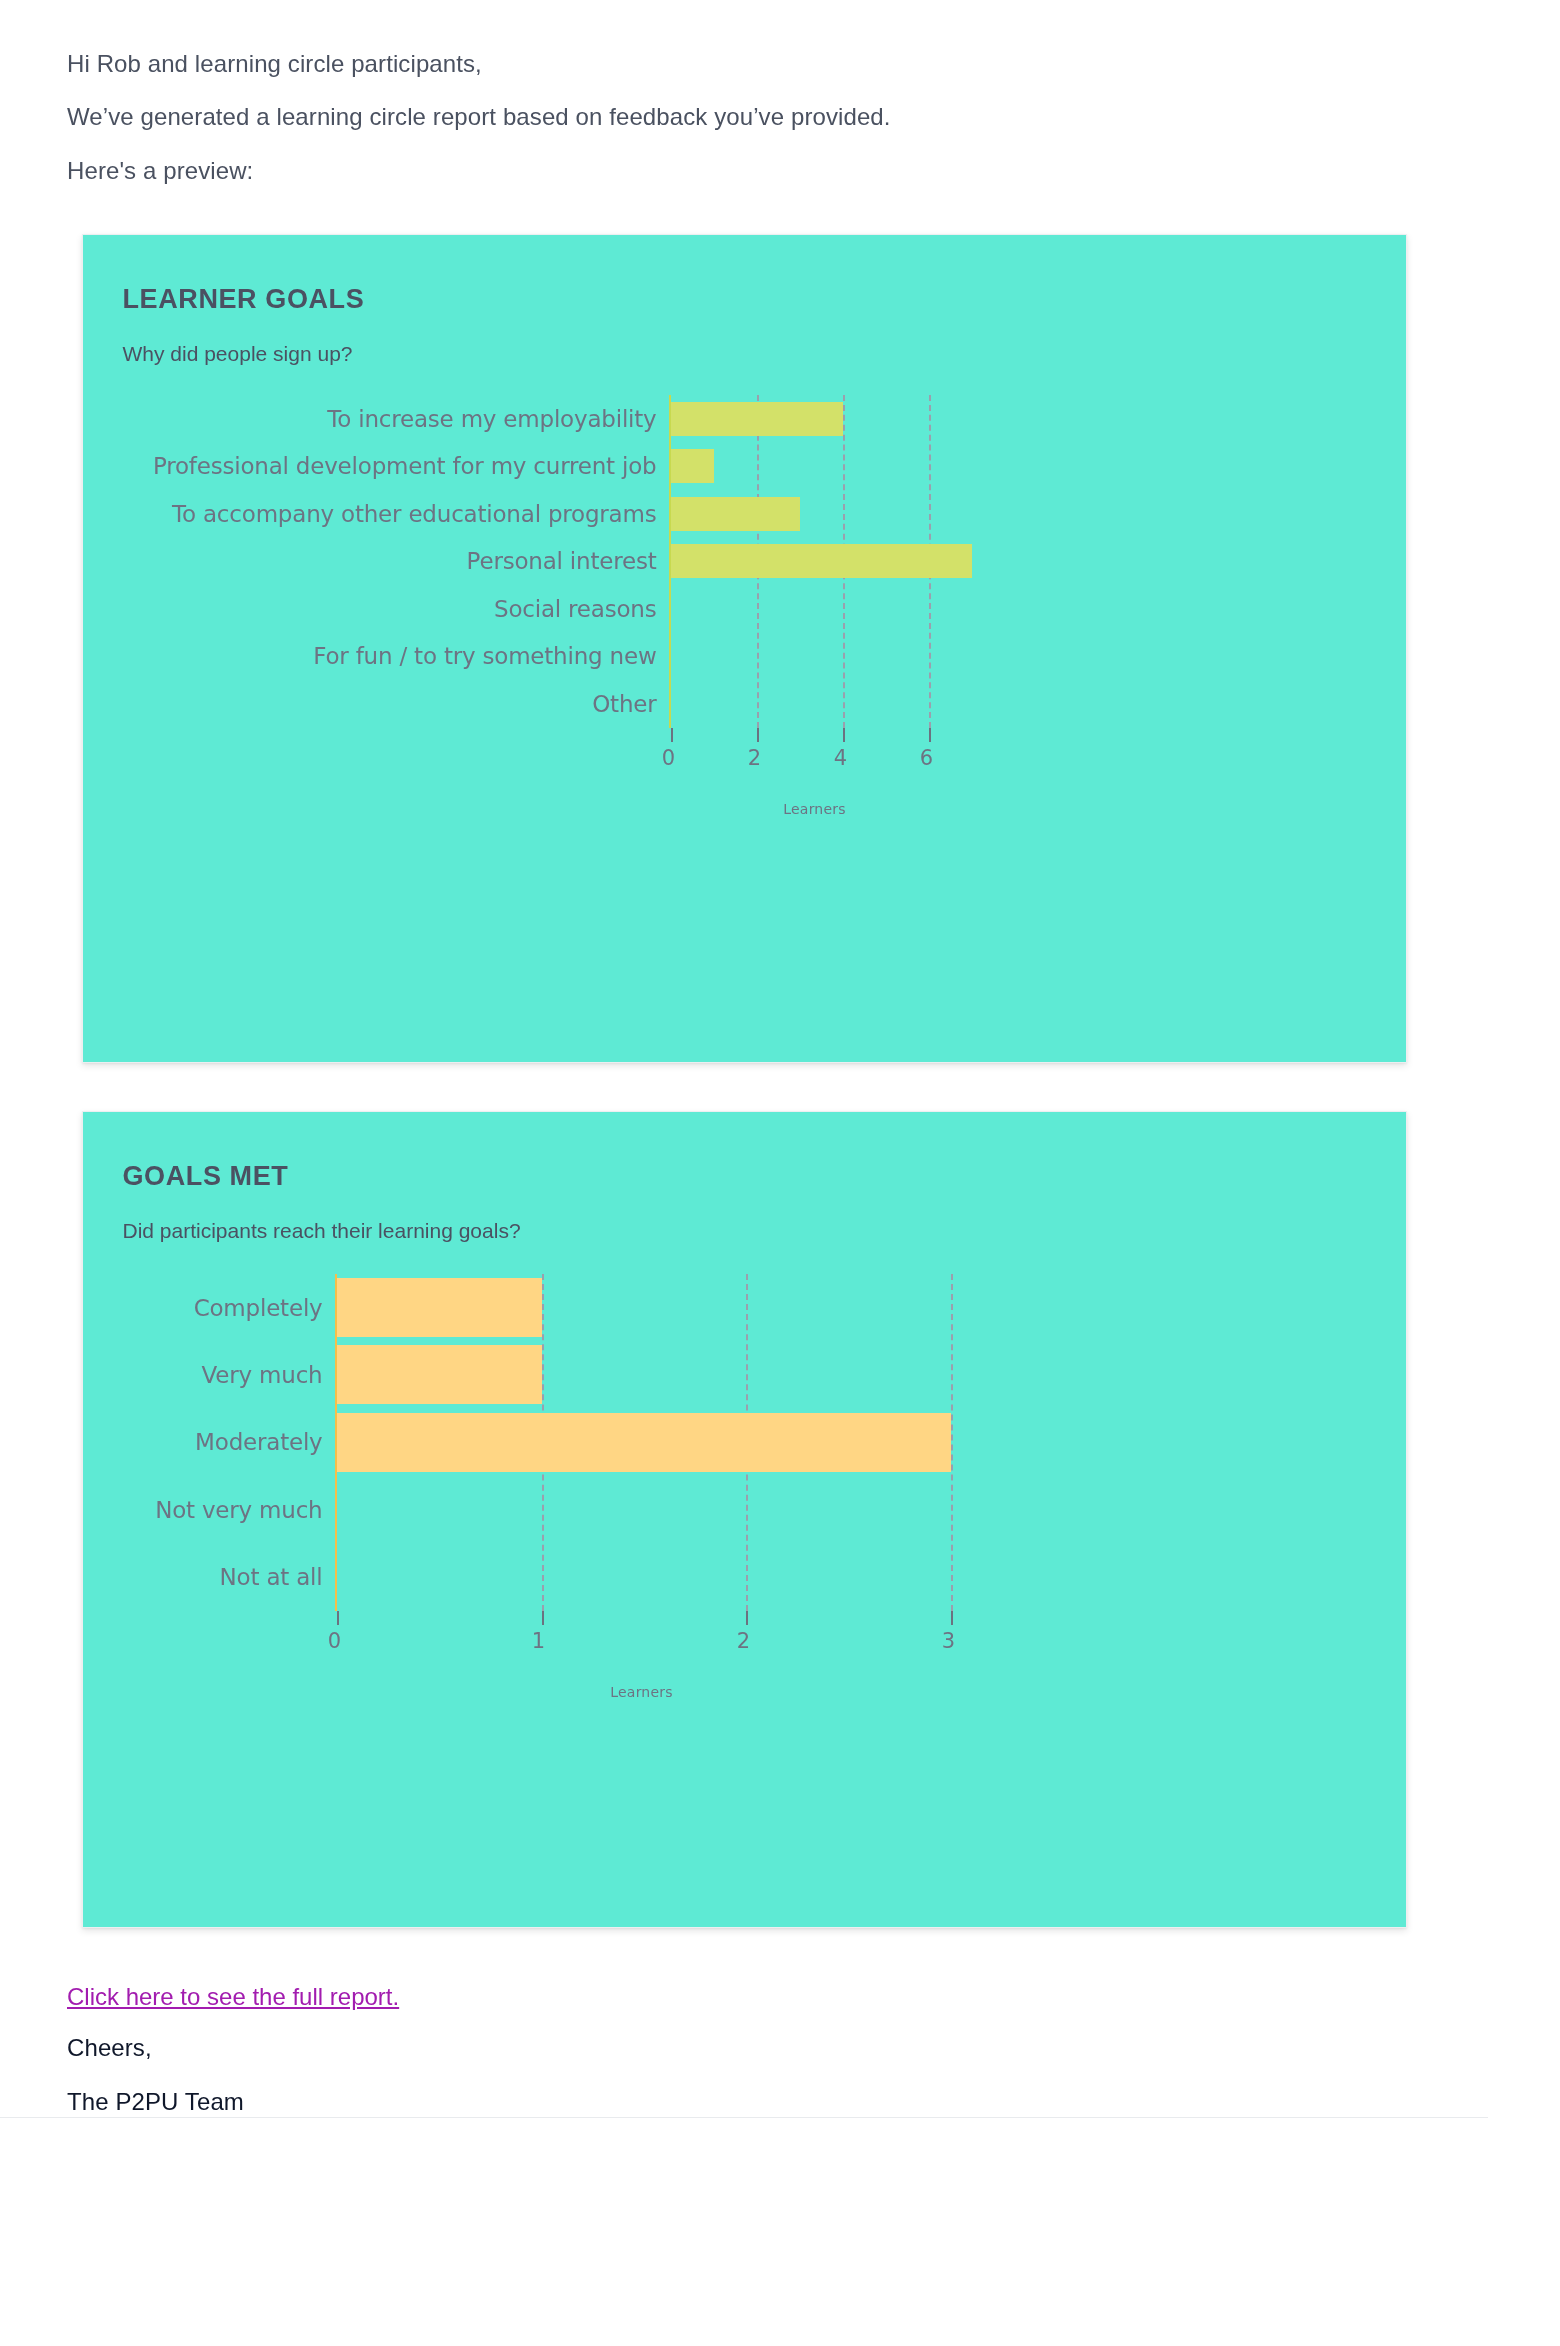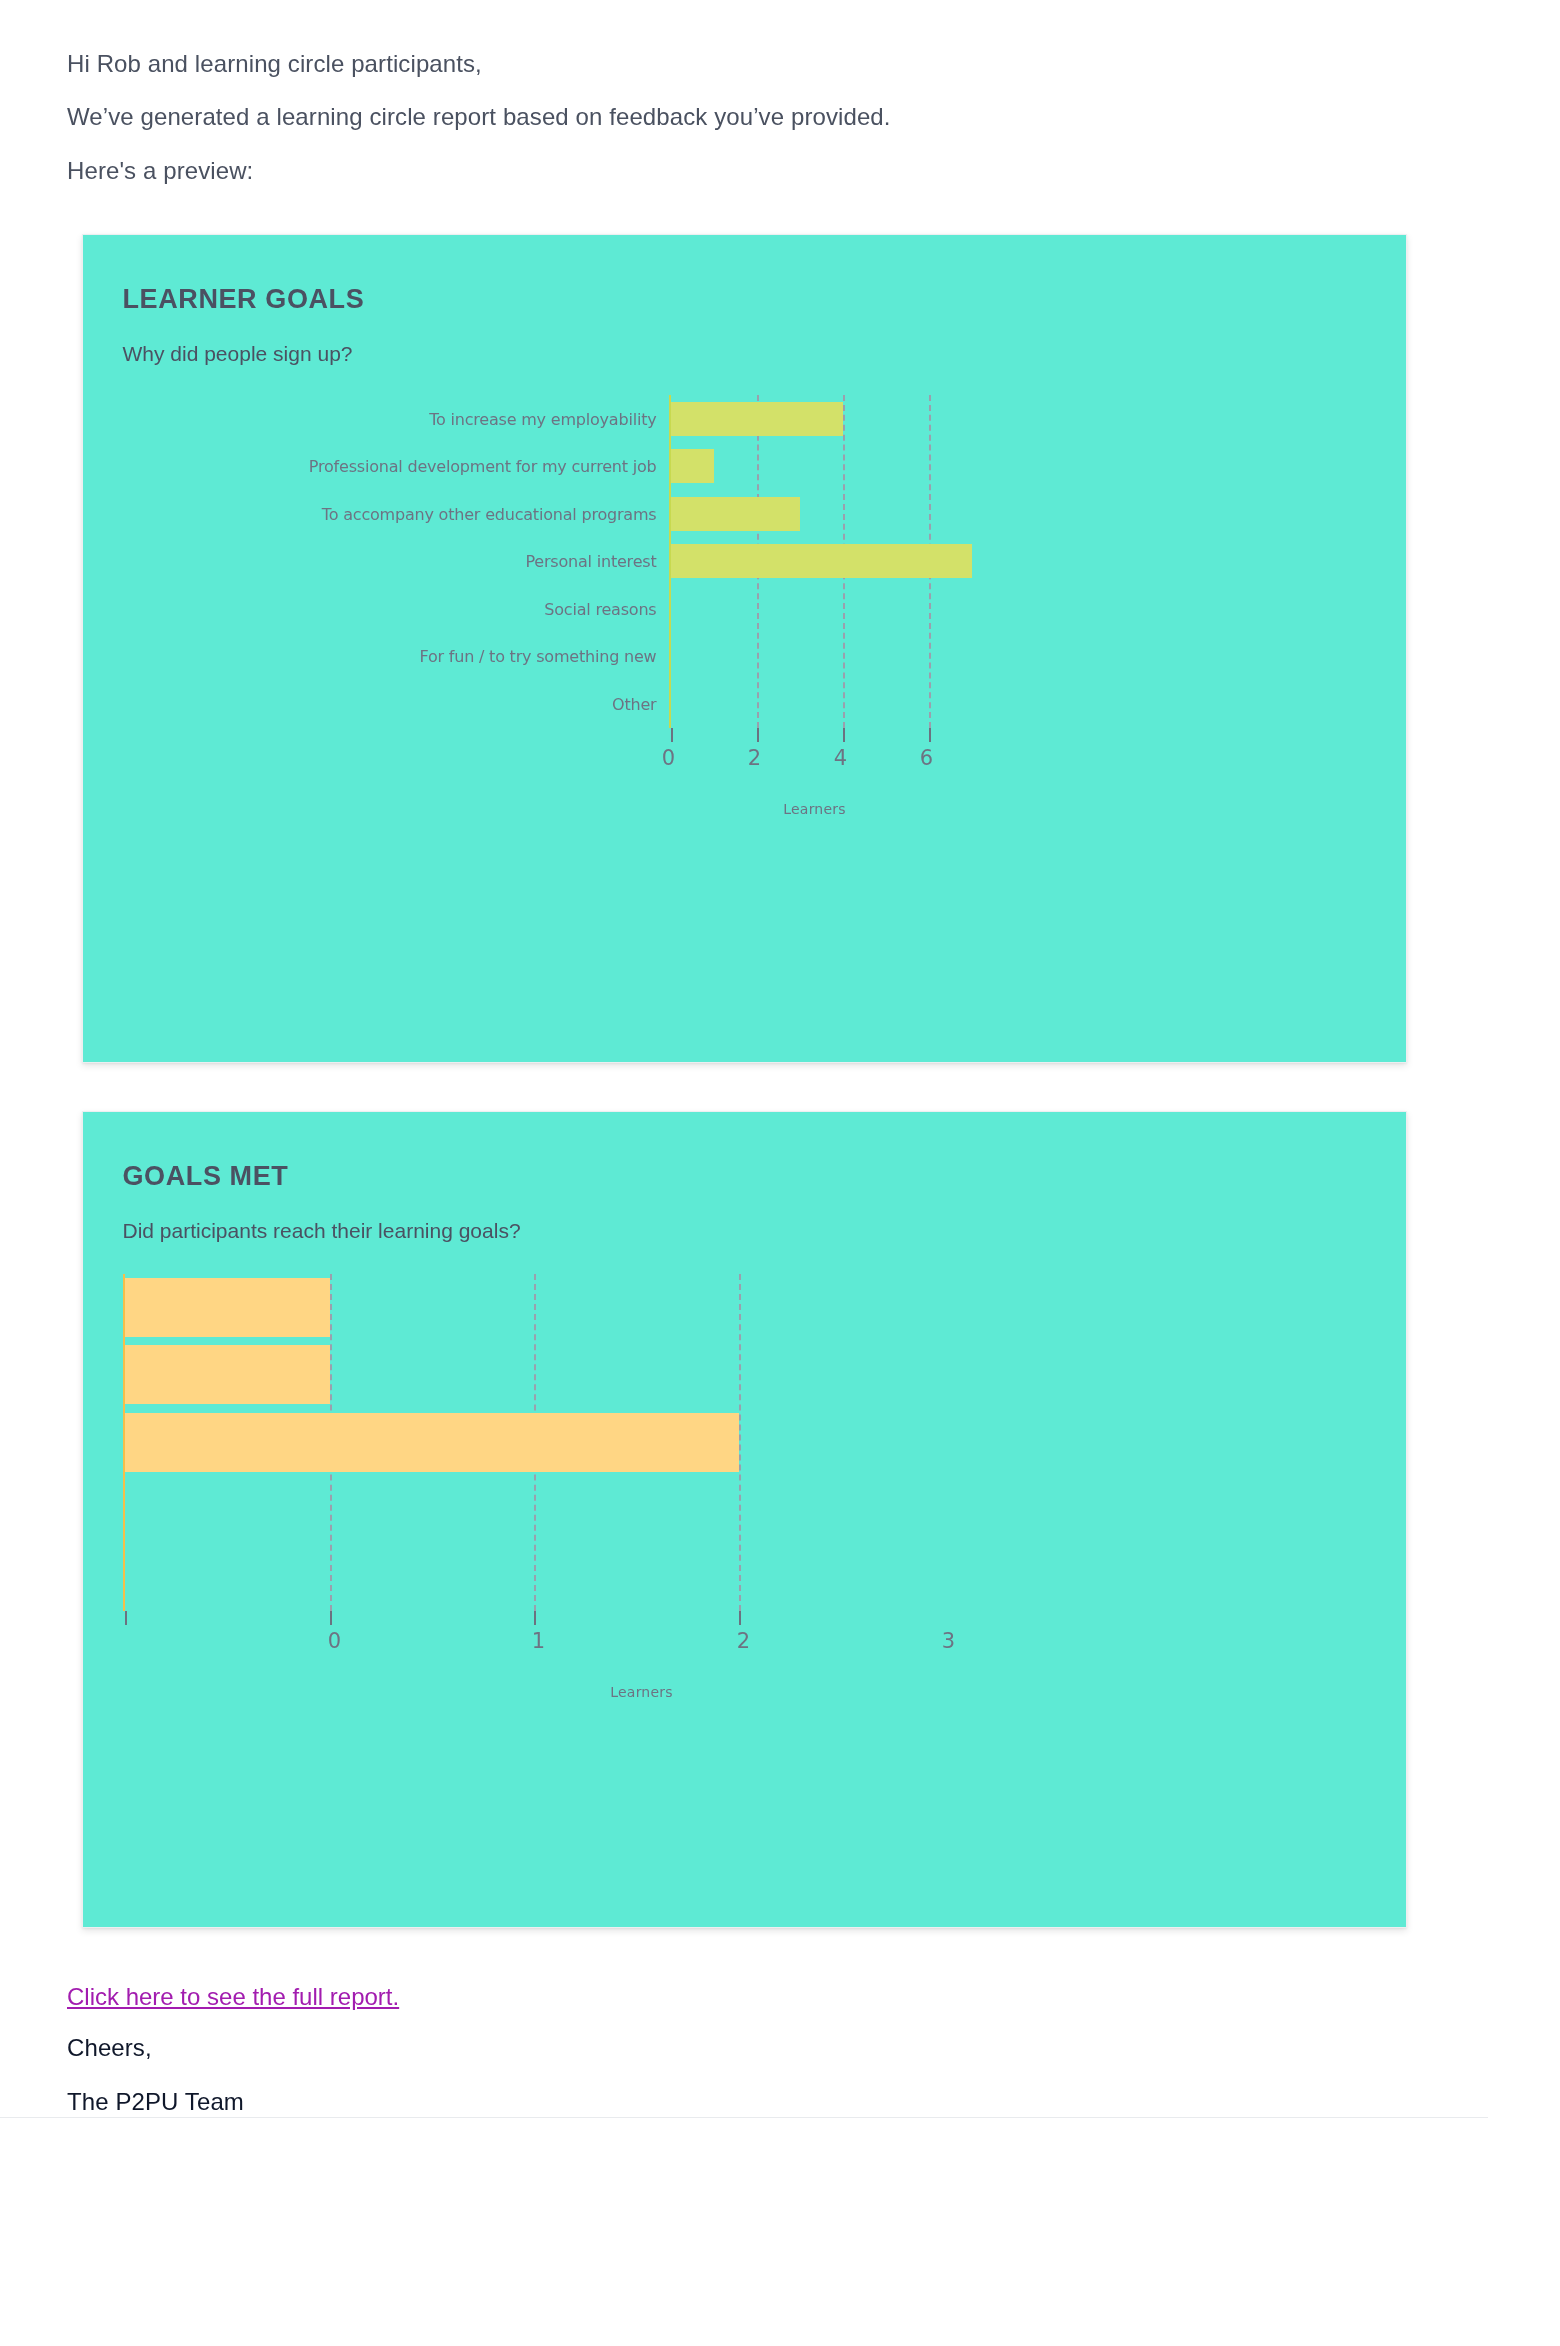--- a/index.html
+++ b/index.html
@@ -67,21 +67,21 @@
     display: flex;
     align-items: stretch;
   }
   .cat-labels {
     position: relative;
     flex: 0 0 auto;
     text-align: right;
   }
   .cat-label {
     font-family: "DejaVu Sans", sans-serif;
-    font-size: 16px;
+    font-size: 23px;
     color: #6d7383;
     letter-spacing: -0.2px;
     white-space: nowrap;
     position: absolute;
     right: 12px;
     transform: translateY(-50%);
   }
 
   .plot {
     position: relative;
@@ -201,20 +201,27 @@
     </div>
   </div>
 
   <div class="card card-2">
     <div class="card-inner">
       <div class="card-title">GOALS MET</div>
       <div class="card-sub">Did participants reach their learning goals?</div>
 
       <div class="chart-wrap" style="margin-top:30px;">
         <div class="plot-row">
+          <div class="cat-labels" style="width:212px;height:337px;" id="c2-cats">
+              <div class="cat-label" style="top: 34px;">Completely</div>
+              <div class="cat-label" style="top: 101px;">Very much</div>
+              <div class="cat-label" style="top: 168px;">Moderately</div>
+              <div class="cat-label" style="top: 236px;">Not very much</div>
+              <div class="cat-label" style="top: 303px;">Not at all</div>
+            </div>
           <div class="plot axis-yellow" style="width:614px;height:337px;" id="c2-plot">
               <div class="gridline" style="left: 205px;"></div>
               <div class="gridline" style="left: 409px;"></div>
               <div class="gridline" style="left: 614px;"></div>
               <div class="tickmark" style="left: 0px; top: 337px; border-left-color: rgb(107, 114, 128);"></div>
               <div class="tickmark" style="left: 205px; top: 337px; border-left-color: rgb(107, 114, 128);"></div>
               <div class="tickmark" style="left: 409px; top: 337px; border-left-color: rgb(107, 114, 128);"></div>
               <div class="tickmark" style="left: 614px; top: 337px; border-left-color: rgb(107, 114, 128);"></div>
               <div class="bar bar-yellow" style="width: 205px; height: 59px; top: 4px;"></div>
               <div class="bar bar-yellow" style="width: 205px; height: 59px; top: 71px;"></div>

